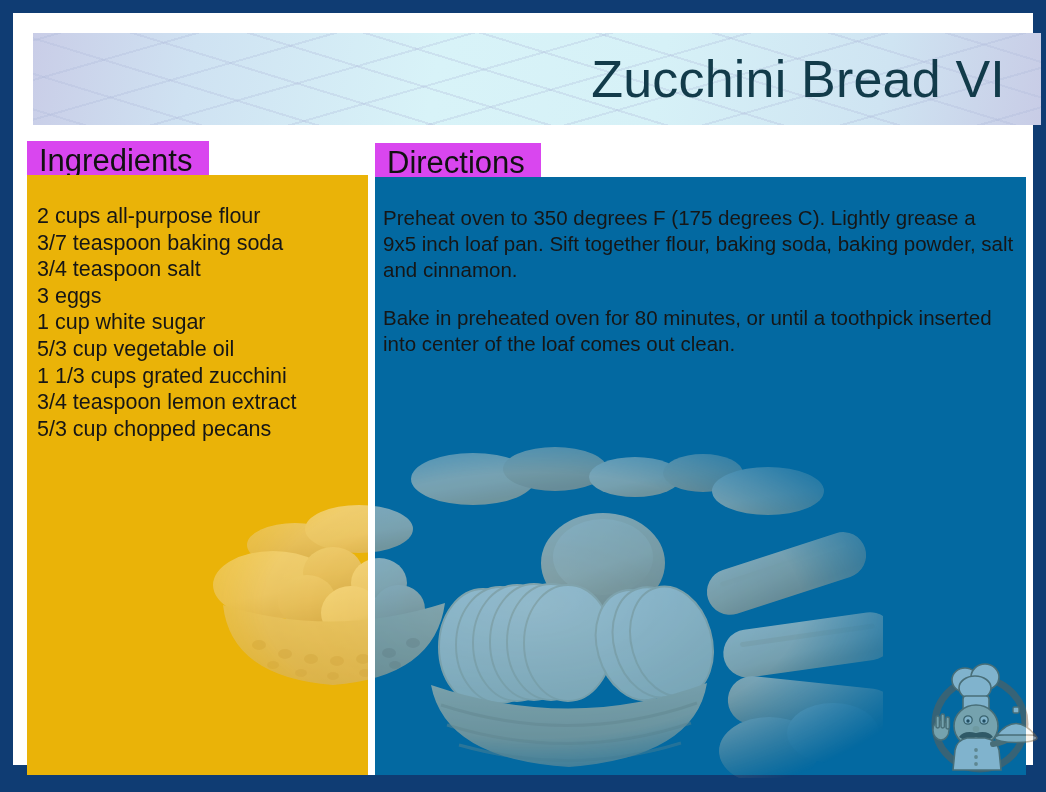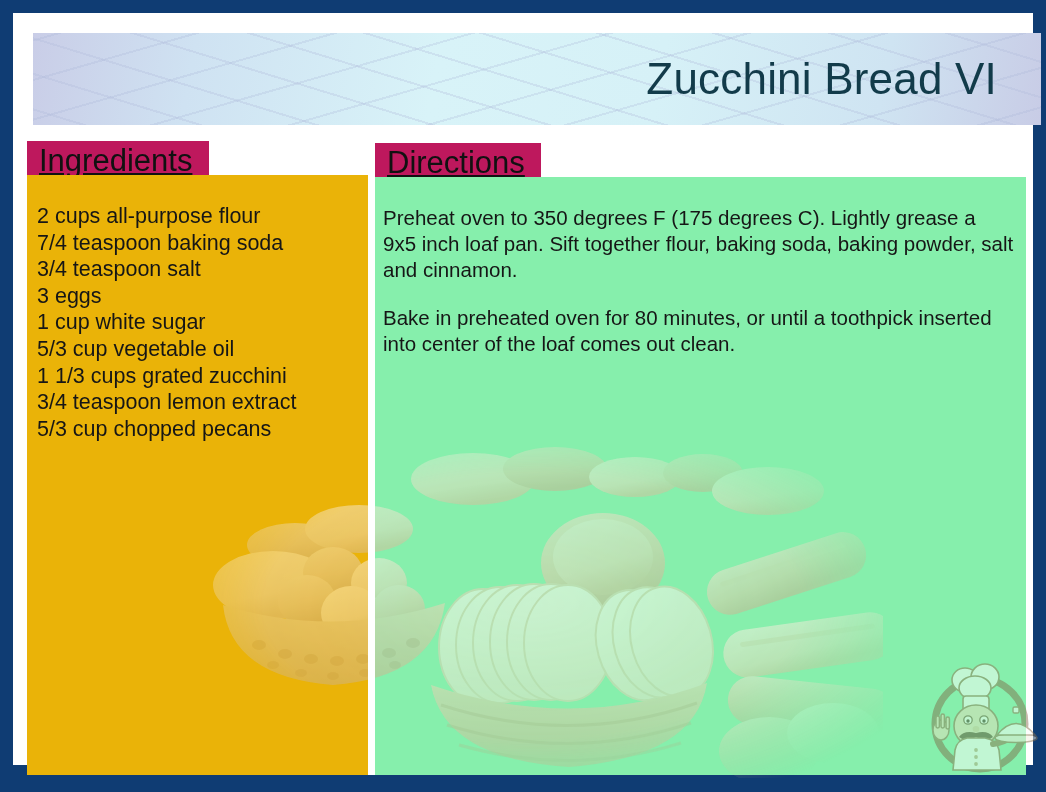--- a/index.html
+++ b/index.html
@@ -51,60 +51,59 @@
          #c9cde7 0%,
          #cfe2f2 16%,
          #d8f3f8 40%,
          #d6f1f7 62%,
          #cfe4f2 84%,
          #c8cce6 100%);
     overflow: hidden;
   }
   #banner-title {
     position: absolute;
-    right: 44px;
+    right: 36px;
     top: 50%;
     transform: translateY(-50%);
-    font-size: 44px;
+    font-size: 52px;
     color: #123b4a;
     letter-spacing: 0.2px;
     white-space: nowrap;
   }
 
   
   .panel-head {
     position: absolute;
-    background: #be185d;
+    background: #d946ef;
     height: 40px;
     line-height: 40px;
     color: #111111;
     font-size: 31px;
     padding-left: 12px;
     box-sizing: border-box;
     white-space: nowrap;
-    text-decoration: underline;
   }
   .panel-body {
     position: absolute;
     box-sizing: border-box;
     overflow: hidden;
   }
 
   #ing-head { left: 14px; top: 128px; width: 182px; }
   #ing-body {
     left: 14px; top: 162px;
     width: 341px; height: 600px;
     background: #eab308;
     padding: 28px 14px 0 10px;
   }
   #dir-head { left: 362px; top: 130px; width: 166px; }
   #dir-body {
     left: 362px; top: 164px;
     width: 651px; height: 598px;
-    background: #86efac;
+    background: #0369a1;
     padding: 28px 12px 0 8px;
   }
 
   .ing-line {
     font-size: 21.5px;
     line-height: 26.6px;
     color: #161616;
     white-space: nowrap;
     position: relative;
     z-index: 3;
@@ -272,21 +271,21 @@
         <ellipse cx="650" cy="300" rx="46" ry="30" fill="url(#crustB)"></ellipse>
       </g>
     </svg>
 
     <div id="seam"></div>
 
     <div class="panel-head" id="ing-head">Ingredients</div>
 
     <div class="panel-body" id="ing-body">
       <div class="ing-line">2 cups all-purpose flour</div>
-      <div class="ing-line">7/4 teaspoon baking soda</div>
+      <div class="ing-line">3/7 teaspoon baking soda</div>
       <div class="ing-line">3/4 teaspoon salt</div>
       <div class="ing-line">3 eggs</div>
       <div class="ing-line">1 cup white sugar</div>
       <div class="ing-line">5/3 cup vegetable oil</div>
       <div class="ing-line">1 1/3 cups grated zucchini</div>
       <div class="ing-line">3/4 teaspoon lemon extract</div>
       <div class="ing-line">5/3 cup chopped pecans</div>
     </div>
 
     <div class="panel-head" id="dir-head">Directions</div>

